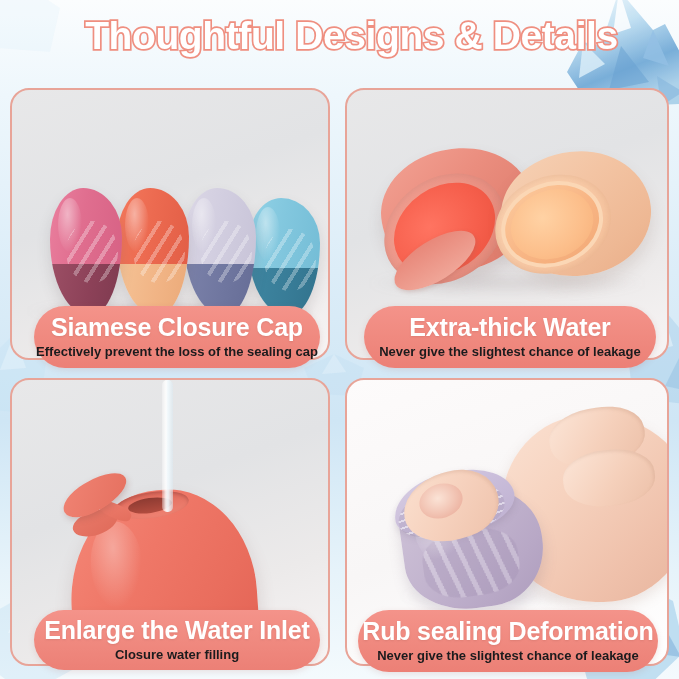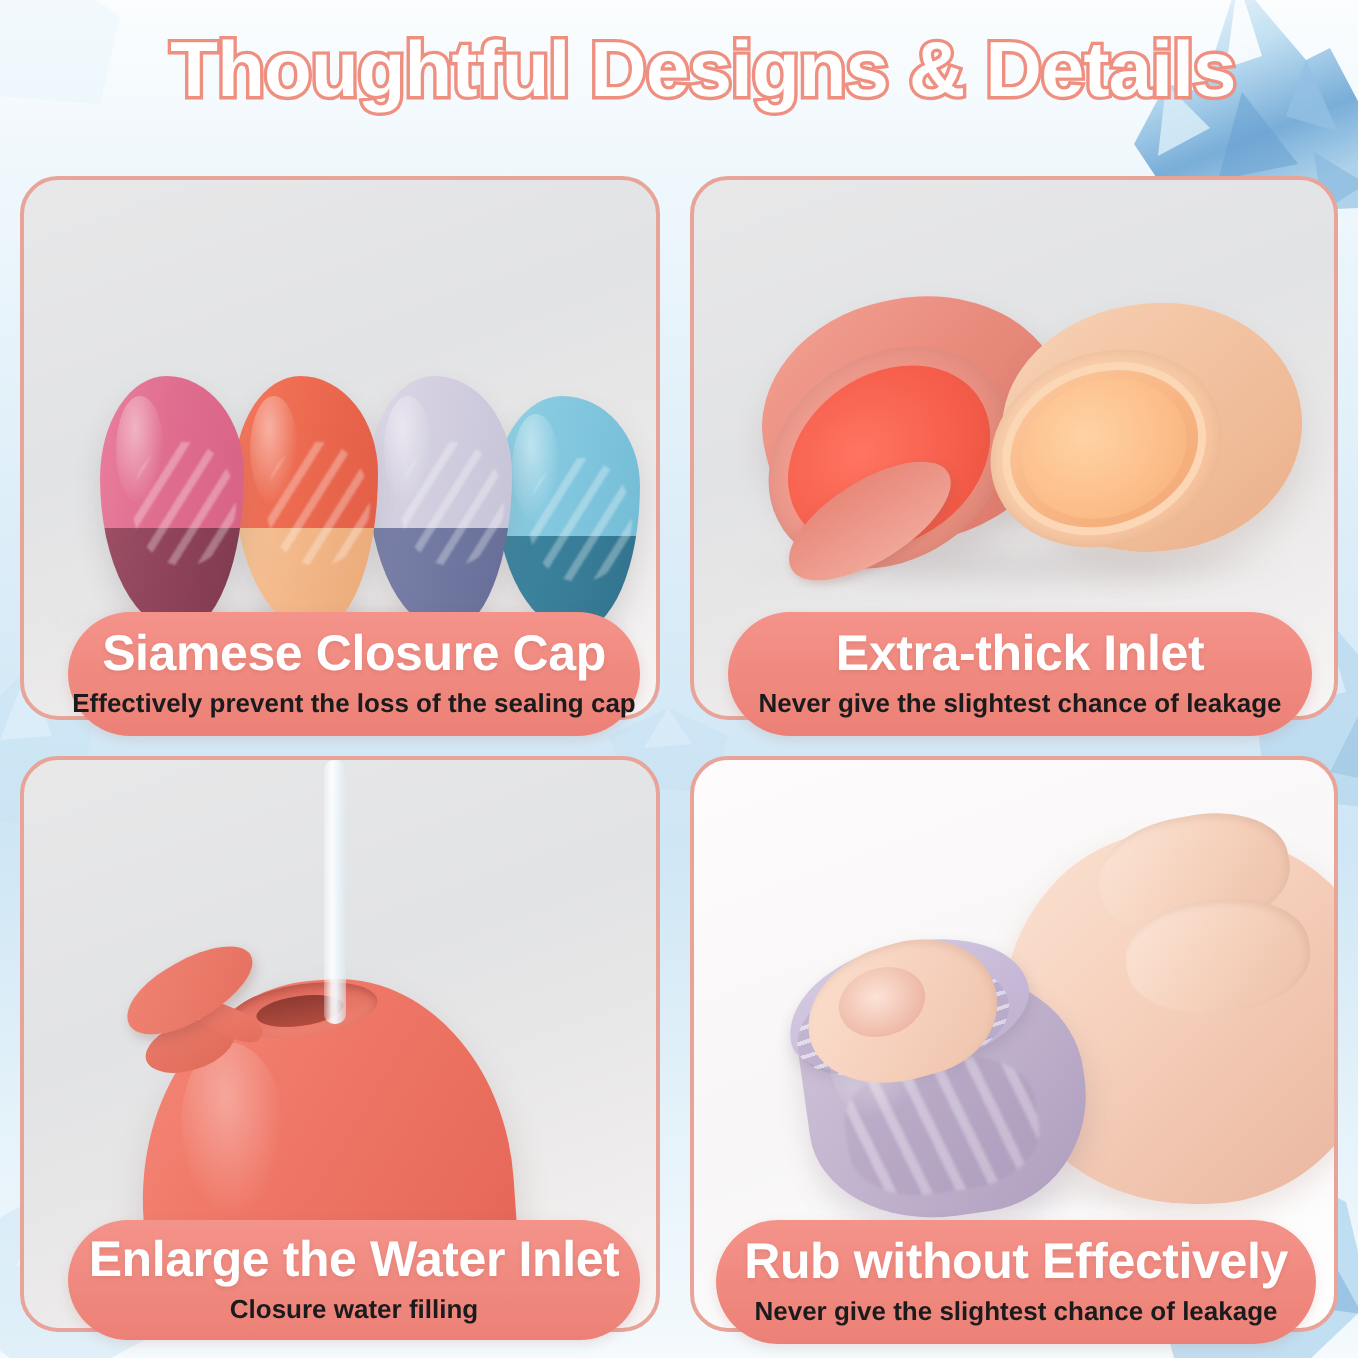--- a/index.html
+++ b/index.html
@@ -525,27 +525,27 @@
       <div id="f-nail"></div>
     </div>
   </div>
 
   <div class="caption" id="cap-1">
     <div class="cap-title">Siamese Closure Cap</div>
     <div class="cap-sub">Effectively prevent the loss of the sealing cap</div>
   </div>
 
   <div class="caption" id="cap-2">
-    <div class="cap-title">Extra-thick Inlet</div>
+    <div class="cap-title">Extra-thick Water</div>
     <div class="cap-sub">Never give the slightest chance of leakage</div>
   </div>
 
   <div class="caption" id="cap-3">
     <div class="cap-title">Enlarge the Water Inlet</div>
     <div class="cap-sub">Closure water filling</div>
   </div>
 
   <div class="caption" id="cap-4">
-    <div class="cap-title">Rub without Effectively</div>
+    <div class="cap-title">Rub sealing Deformation</div>
     <div class="cap-sub">Never give the slightest chance of leakage</div>
   </div>
 
 </div>
 
 </body></html>

